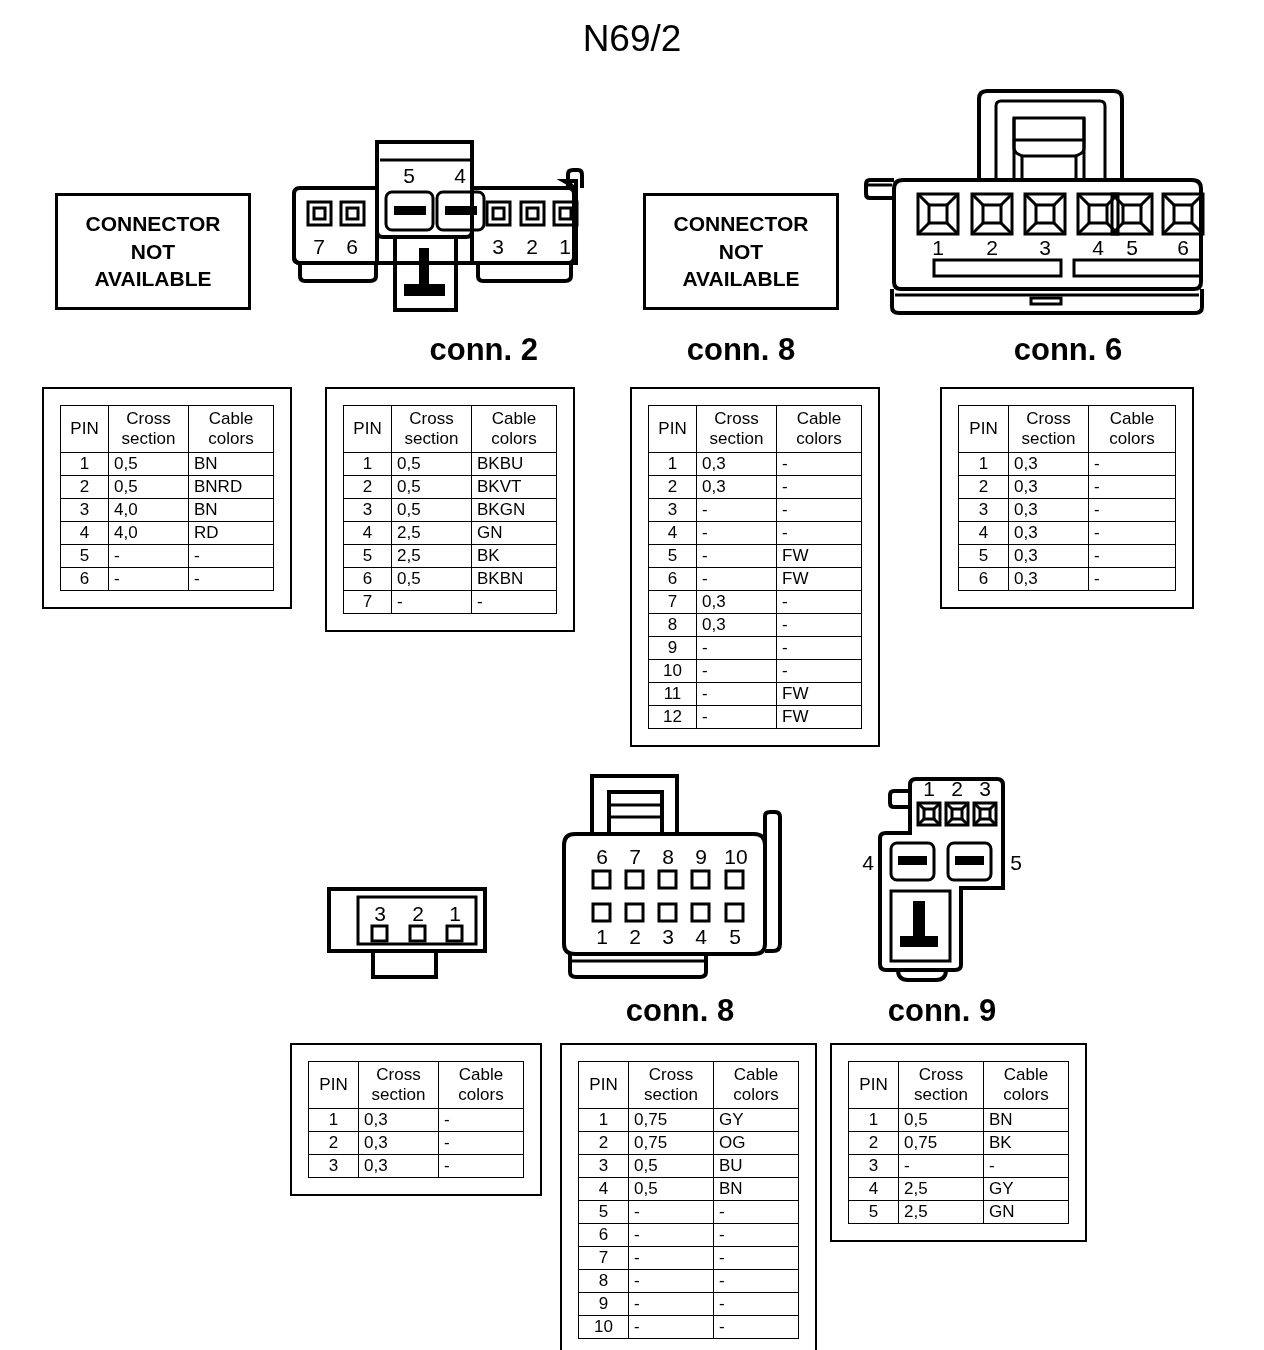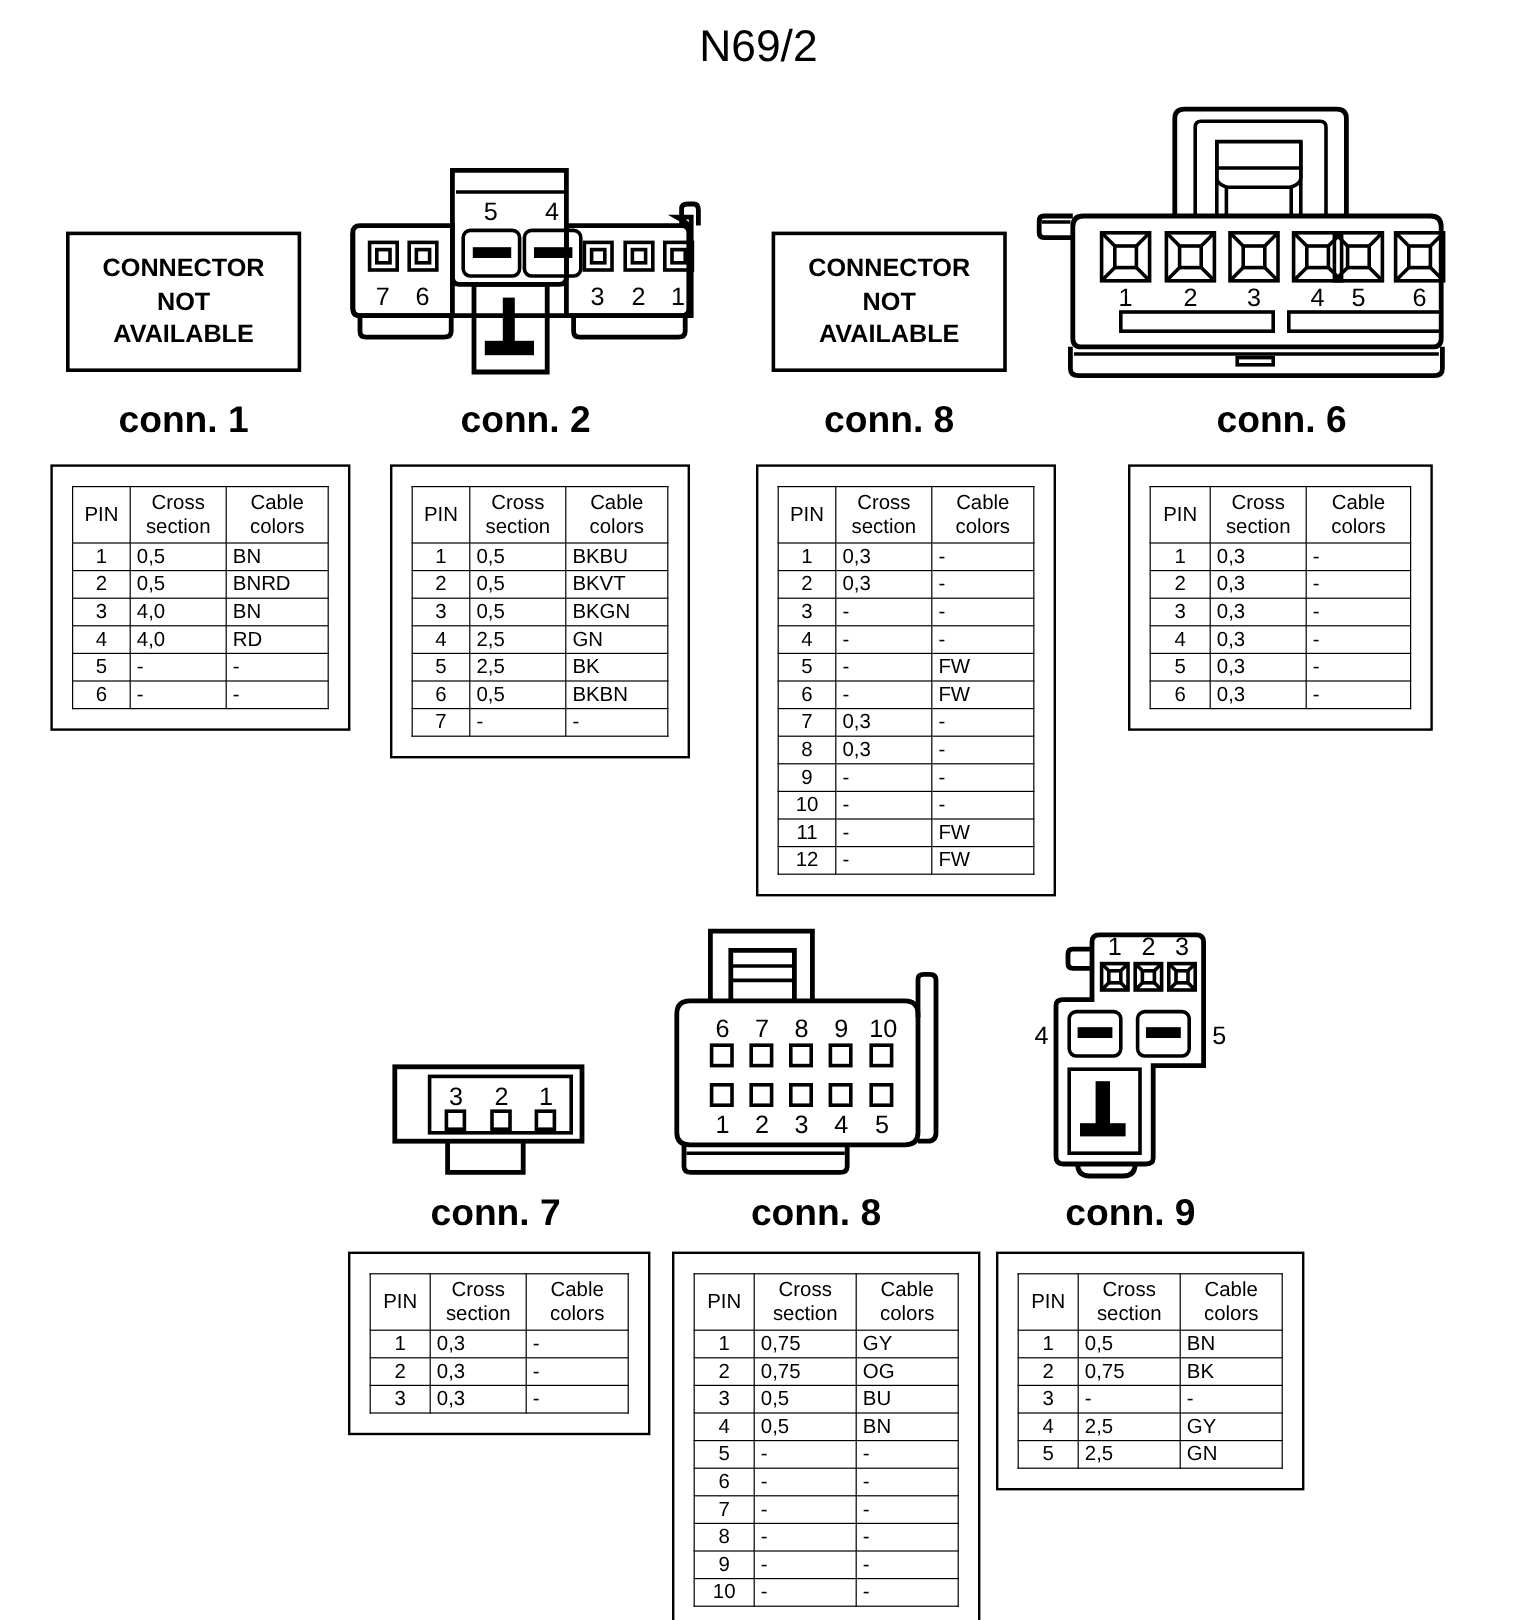--- a/index.html
+++ b/index.html
@@ -122,21 +122,20 @@
 
 <div class="page">
 
   <div id="page-title">N69/2</div>
 
   <div class="na-box" style="left:55px; top:193px; width:196px; height:117px;">
     <div>CONNECTOR</div>
     <div>NOT</div>
     <div>AVAILABLE</div>
   </div>
-  <div class="conn-caption" style="left:53px; top:332px; width:200px;">conn. 1</div>
 
   <div class="conn-svg" style="left:282px; top:132px;">
     <svg width="312" height="186" viewBox="0 0 312 186">
 
       <path class="ln2" d="M12 62 L12 125 Q12 131 18 131 L294 131 L294 62 Q294 57 289 53 L282 49
                            L294 49 L294 62"></path>
 
       <path class="ln2" d="M12 62 Q12 56 18 56 L95 56 L95 131 L18 131 Q12 131 12 125 Z"></path>
 
       <path class="ln2" d="M190 56 L286 56 Q292 56 292 62 L292 125 Q292 131 286 131 L190 131 Z"></path>
@@ -189,21 +188,21 @@
 
       <text class="pinlbl" x="37" y="122">7</text>
       <text class="pinlbl" x="70" y="122">6</text>
       <text class="pinlbl" x="127" y="51">5</text>
       <text class="pinlbl" x="178" y="51">4</text>
       <text class="pinlbl" x="216" y="122">3</text>
       <text class="pinlbl" x="250" y="122">2</text>
       <text class="pinlbl" x="283" y="122">1</text>
     </svg>
   </div>
-  <div class="conn-caption" style="left:338px; top:332px; width:200px;">conn. 2</div>
+  <div class="conn-caption" style="left:338px; top:332px; width:200px;text-align:right;">conn. 2</div>
 
   <div class="na-box" style="left:643px; top:193px; width:196px; height:117px;">
     <div>CONNECTOR</div>
     <div>NOT</div>
     <div>AVAILABLE</div>
   </div>
   <div class="conn-caption" style="left:641px; top:332px; width:200px;">conn. 8</div>
 
   <div class="conn-svg" style="left:862px; top:82px;">
     <svg width="356" height="236" viewBox="0 0 356 236">
@@ -541,21 +540,20 @@
 
       <rect class="ln" x="47" y="41" width="15" height="15"></rect>
       <rect class="ln" x="85" y="41" width="15" height="15"></rect>
       <rect class="ln" x="122" y="41" width="15" height="15"></rect>
 
       <text class="pinlbl" x="55" y="36">3</text>
       <text class="pinlbl" x="93" y="36">2</text>
       <text class="pinlbl" x="130" y="36">1</text>
     </svg>
   </div>
-  <div class="conn-caption" style="left:313px; top:993px; width:200px;">conn. 7</div>
 
   <div class="conn-svg" style="left:558px; top:772px;">
     <svg width="236" height="208" viewBox="0 0 236 208">
 
       <path class="ln2" d="M34 62 L34 4 L119 4 L119 62"></path>
 
       <path class="ln2" d="M51 62 L51 20 L104 20 L104 62"></path>
       <path class="ln" d="M51 33 L104 33"></path>
       <path class="ln" d="M51 45 L104 45"></path>
 

